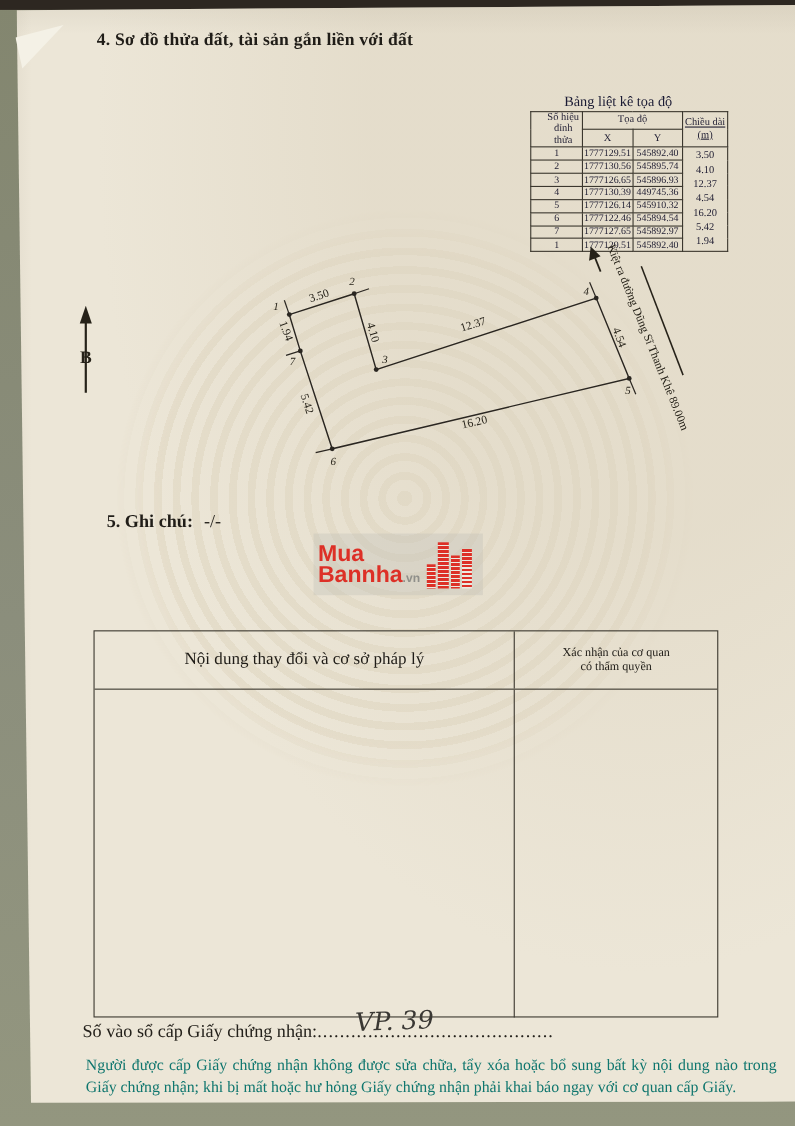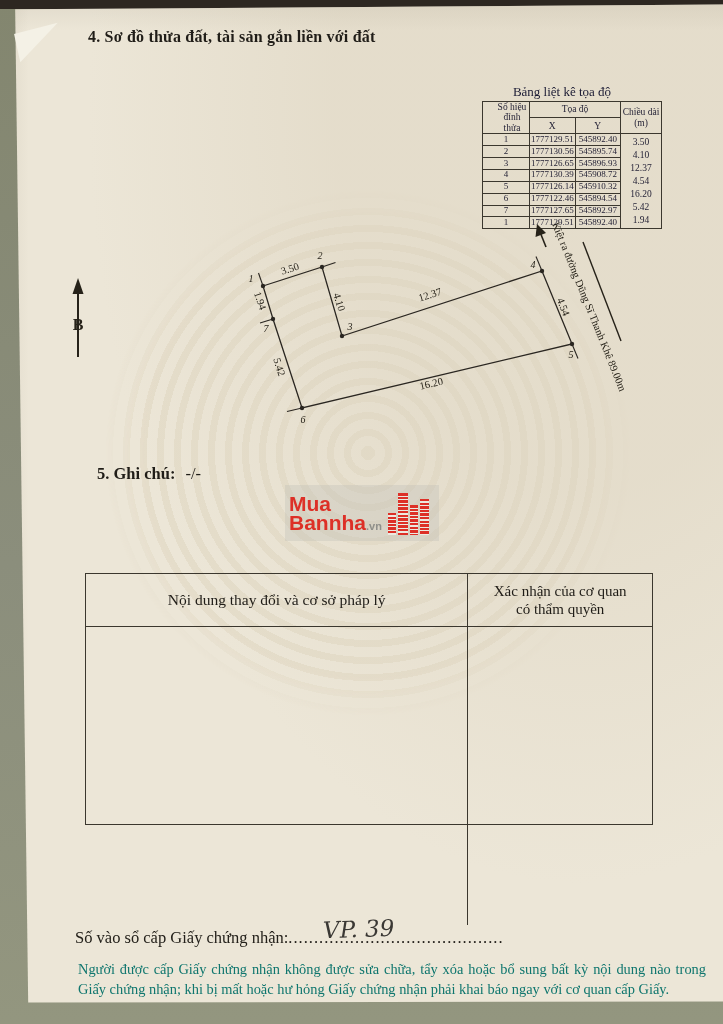--- a/index.html
+++ b/index.html
@@ -50,26 +50,26 @@
   .logo{position:absolute;left:285px;top:485px;width:154px;height:56px;
         background:rgba(185,185,180,0.30);display:flex;align-items:center;padding:2px 4px;box-sizing:border-box;}
   .logo-text{font-family:"Liberation Sans",sans-serif;font-weight:bold;line-height:0.92;}
   .logo-l1{font-size:21px;color:#dd3027;}
   .logo-l2{font-size:21px;color:#dd3027;white-space:nowrap;}
   .logo-vn{font-size:11px;color:#8f8f8a;}
   .logo-bldg{margin-left:6px;display:flex;align-items:flex-end;gap:2px;height:44px;}
   .logo-bldg i{display:block;background:repeating-linear-gradient(180deg,#dd3027 0 2.5px,rgba(240,238,230,0.85) 2.5px 3.6px);}
 
   
-  .changes{position:absolute;left:85px;top:573px;width:568px;height:252px;border:1.2px solid #3b372e;box-sizing:border-box;}
+  .changes{position:absolute;left:85px;top:573px;width:568px;height:352px;border:1.2px solid #3b372e;box-sizing:border-box;}
   .changes .hdr{display:flex;height:52px;border-bottom:1.2px solid #3b372e;}
   .changes .c1{width:67.5%;border-right:1.2px solid #3b372e;display:flex;align-items:center;justify-content:center;
                font-size:15.5px;color:#1f1c17;}
   .changes .c2{width:32.5%;display:flex;flex-direction:column;align-items:center;justify-content:center;
-               font-size:15px;color:#1f1c17;line-height:1.2;text-align:center;}
+               font-size:11px;color:#1f1c17;line-height:1.2;text-align:center;}
   .changes .bod{display:flex;height:298px;}
   .changes .b1{width:67.5%;border-right:1.2px solid #3b372e;}
   .changes .b2{width:32.5%;}
 
   
   .register{position:absolute;left:75px;top:928px;font-size:16.5px;color:#24211b;white-space:nowrap;text-align:center;}
   .register .dots{letter-spacing:1px;}
   .handwrite{position:absolute;left:248px;top:-12px;font-size:23px;font-style:italic;color:#3a3834;
              transform:rotate(-2deg);font-family:"DejaVu Serif",serif;}
   .footnote{position:absolute;left:78px;top:960px;width:628px;font-size:14.4px;line-height:1.38;color:#0f766e;text-align:justify;}
@@ -89,21 +89,21 @@
     <div class="coord-wrap">
       <div class="coord-title">Bảng liệt kê tọa độ</div>
       <table class="coord">
         <tbody>
             <tr>
           <th class="small" rowspan="2" style="width:34px;padding-left:12px;">
             <span>Số hiệu</span><br>
             <span>đỉnh thửa</span>
           </th>
           <th colspan="2">Tọa độ</th>
-          <th rowspan="2" style="width:40px;">
+          <th rowspan="2" style="width:40px;text-decoration:underline;">
             <span>Chiều dài</span><br>
             <span>(m)</span>
           </th>
         </tr>
         <tr>
           <th style="width:58px;">X</th>
           <th style="width:48px;">Y</th>
         </tr>
         <tr>
           <td>1</td>
@@ -127,21 +127,21 @@
               <td>545895.74</td>
             </tr>
         <tr>
               <td>3</td>
               <td>1777126.65</td>
               <td>545896.93</td>
             </tr>
         <tr>
               <td>4</td>
               <td>1777130.39</td>
-              <td>545908.72</td>
+              <td>449745.36</td>
             </tr>
         <tr>
               <td>5</td>
               <td>1777126.14</td>
               <td>545910.32</td>
             </tr>
         <tr>
               <td>6</td>
               <td>1777122.46</td>
               <td>545894.54</td>

